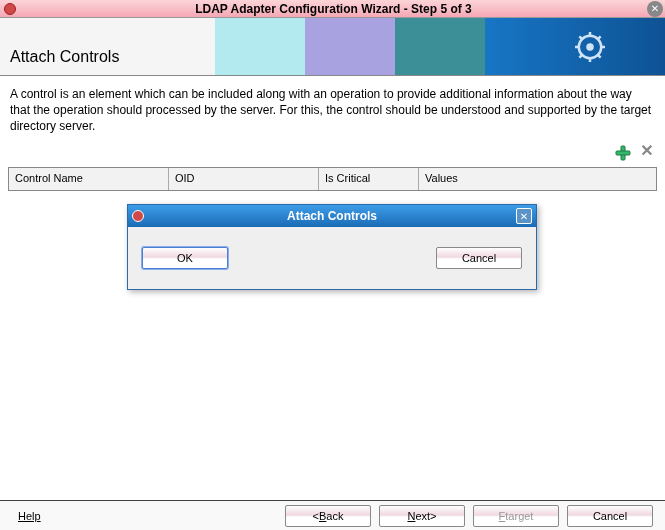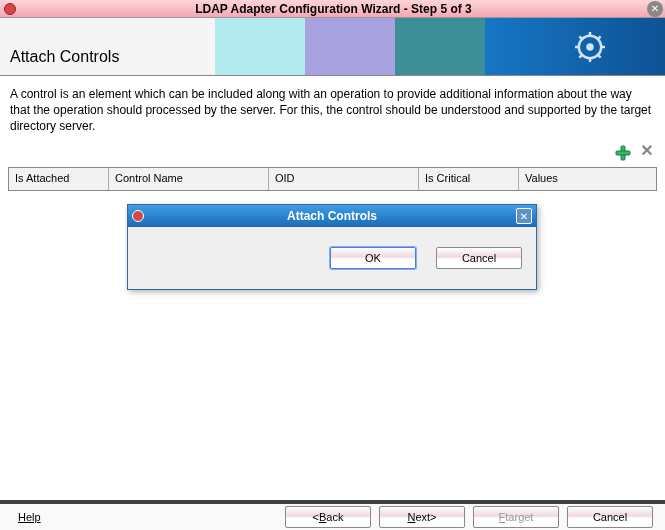--- a/index.html
+++ b/index.html
@@ -30,39 +30,39 @@
 
 .table-wrap { margin: 0 8px; border: 1px solid #888; height: 24px; }
 .table-header { display: flex; height: 22px; background: #f2f2f2; }
 .th { border-right: 1px solid #aaa; padding: 4px 6px; font-size: 11px; color: #000; white-space: nowrap; }
 .th1 { width: 100px; }
 .th2 { width: 160px; }
 .th3 { width: 150px; }
 .th4 { width: 100px; }
 .th5 { flex: 1; border-right: none; }
 
-.footer { position: absolute; bottom: 0; left: 0; right: 0; height: 30px; border-top: 4px solid #404040; background: #f9f9f9; display: flex; align-items: center; padding: 0 8px; }
+.footer { position: absolute; bottom: 0; left: 0; right: 0; height: 30px; border-top: 1px solid #404040; background: #f9f9f9; display: flex; align-items: center; padding: 0 8px; }
 .footer-spacer { flex: 1; }
 .footer-btn { min-width: 86px; height: 22px; margin: 0 4px; border: 1px solid #888; background: linear-gradient(to bottom, #fff, #f0d8e0 45%, #fff 55%, #fff); font-size: 11px; padding: 0 10px; display: inline-flex; align-items: center; justify-content: center; cursor: pointer; border-radius: 2px; }
 .footer-btn.disabled { color: #999; cursor: default; }
 .help-link { text-decoration: underline; color: #000; cursor: pointer; padding: 0 10px; }
 .mnemonic { text-decoration: underline; }
 
 .modal { position: absolute; left: 127px; top: 204px; width: 410px; border: 1px solid #2b6aa8; background: #efefef; box-shadow: 2px 2px 6px rgba(0,0,0,0.3); }
 .modal-titlebar { height: 22px; background: linear-gradient(to bottom, #3e9de8, #1b6bb5); display: flex; align-items: center; padding: 0 4px; }
 .modal-titlebar-icon { width: 12px; height: 12px; background: #d04848; border-radius: 50%; border: 1px solid #fff; margin-right: 4px; }
 .modal-title { flex: 1; text-align: center; color: #fff; font-weight: bold; font-size: 12px; }
 .modal-close { width: 16px; height: 16px; background: #5a93c8; border: 1px solid #fff; border-radius: 2px; color: #fff; display: flex; align-items: center; justify-content: center; font-size: 10px; cursor: pointer; }
 .modal-body { padding: 12px 14px 10px 14px; }
 .radio-row { display: flex; align-items: center; margin-bottom: 10px; gap: 8px; }
 .radio-row input[type=radio] { width: 13px; height: 13px; }
 .radio-label { font-size: 11px; }
 .combo { flex: 0 0 auto; margin-left: auto; width: 160px; height: 21px; border: 1px solid #8a8a00; background: linear-gradient(to bottom, #fff, #f7eec3); display: flex; align-items: center; padding: 0 4px 0 8px; font-size: 11px; }
 .combo-arrow { margin-left: auto; font-size: 8px; }
-.modal-buttons { display: flex; justify-content: flex-end; gap: 20px; padding: 8px 0 10px 0; }
+.modal-buttons { display: flex; justify-content: space-between; gap: 20px; padding: 8px 0 10px 0; }
 .modal-btn { width: 86px; height: 22px; border: 1px solid #888; background: linear-gradient(to bottom, #fff, #f0d8e0 45%, #fff 55%, #fff); font-size: 11px; cursor: pointer; border-radius: 2px; }
 .modal-btn.primary { border: 1px solid #4a7fd6; box-shadow: 0 0 0 1px #87aee8; }
 </style>
 </head>
 <body>
 
 <div class="titlebar">
   <span class="titlebar-icon"></span>
   <span class="titlebar-title">LDAP Adapter Configuration Wizard - Step 5 of 3</span>
   <span class="titlebar-close">✕</span>
@@ -102,21 +102,20 @@
     <svg viewBox="0 0 18 18">
         <rect x="7" y="2" width="4" height="14" fill="#35b76a" stroke="#1d7c44" rx="1"></rect>
         <rect x="2" y="7" width="14" height="4" fill="#35b76a" stroke="#1d7c44" rx="1"></rect>
       </svg>
   </span>
   <span class="tool-del">✕</span>
 </div>
 
 <div class="table-wrap">
   <div class="table-header">
-    <div class="th th1">Is Attached</div>
     <div class="th th2">Control Name</div>
     <div class="th th3">OID</div>
     <div class="th th4">Is Critical</div>
     <div class="th th5">Values</div>
   </div>
 </div>
 
 <div class="modal">
   <div class="modal-titlebar">
     <span class="modal-titlebar-icon"></span>

